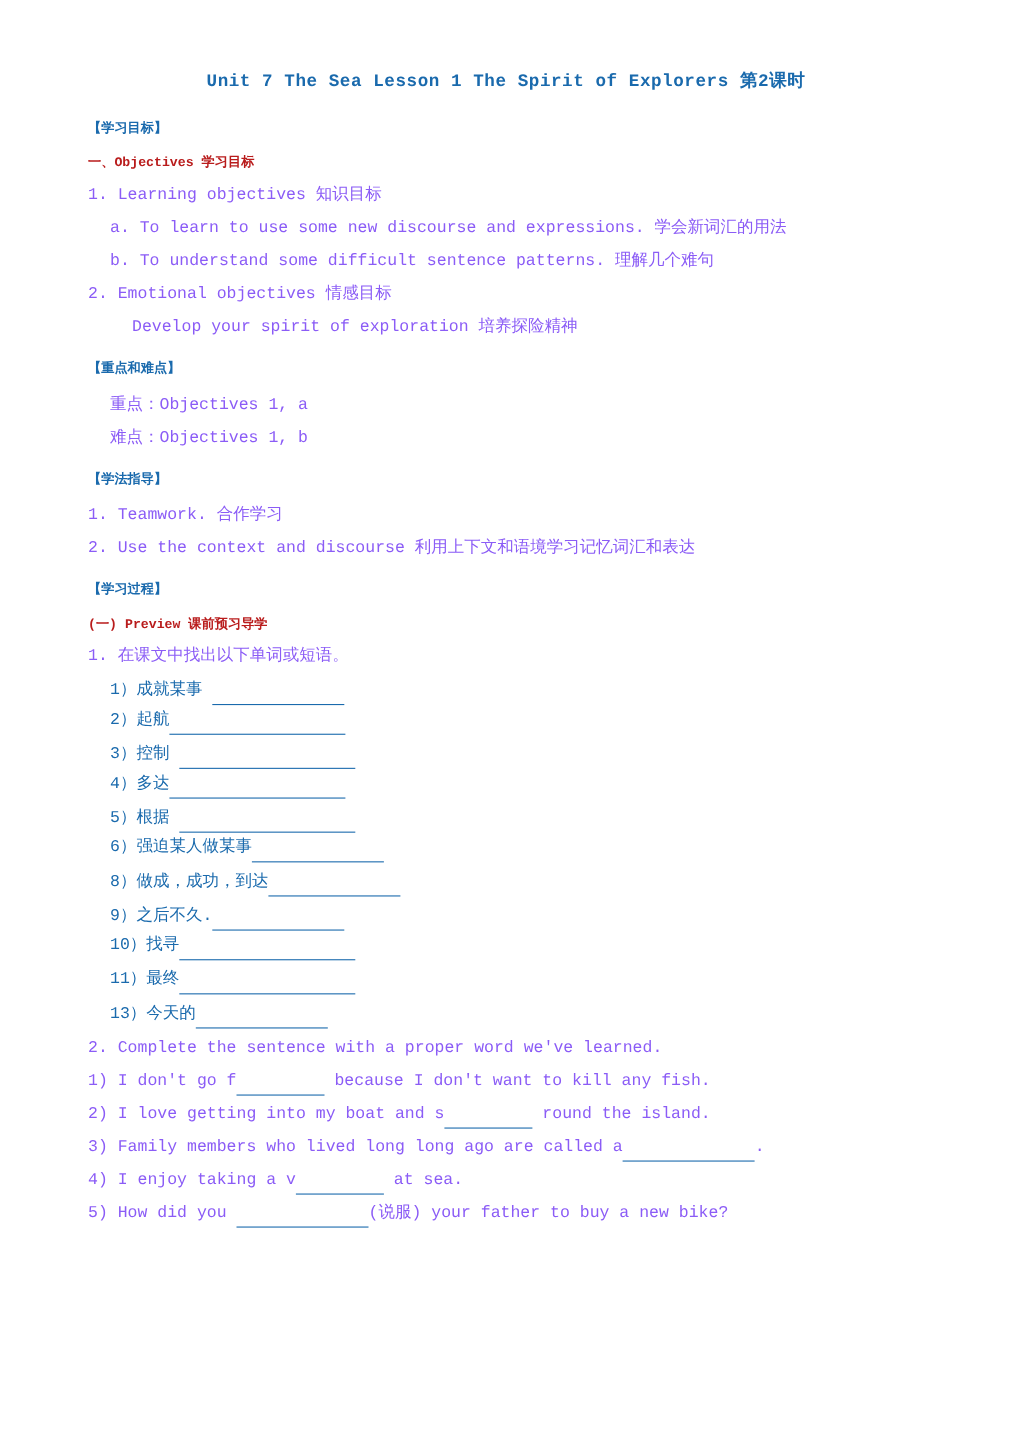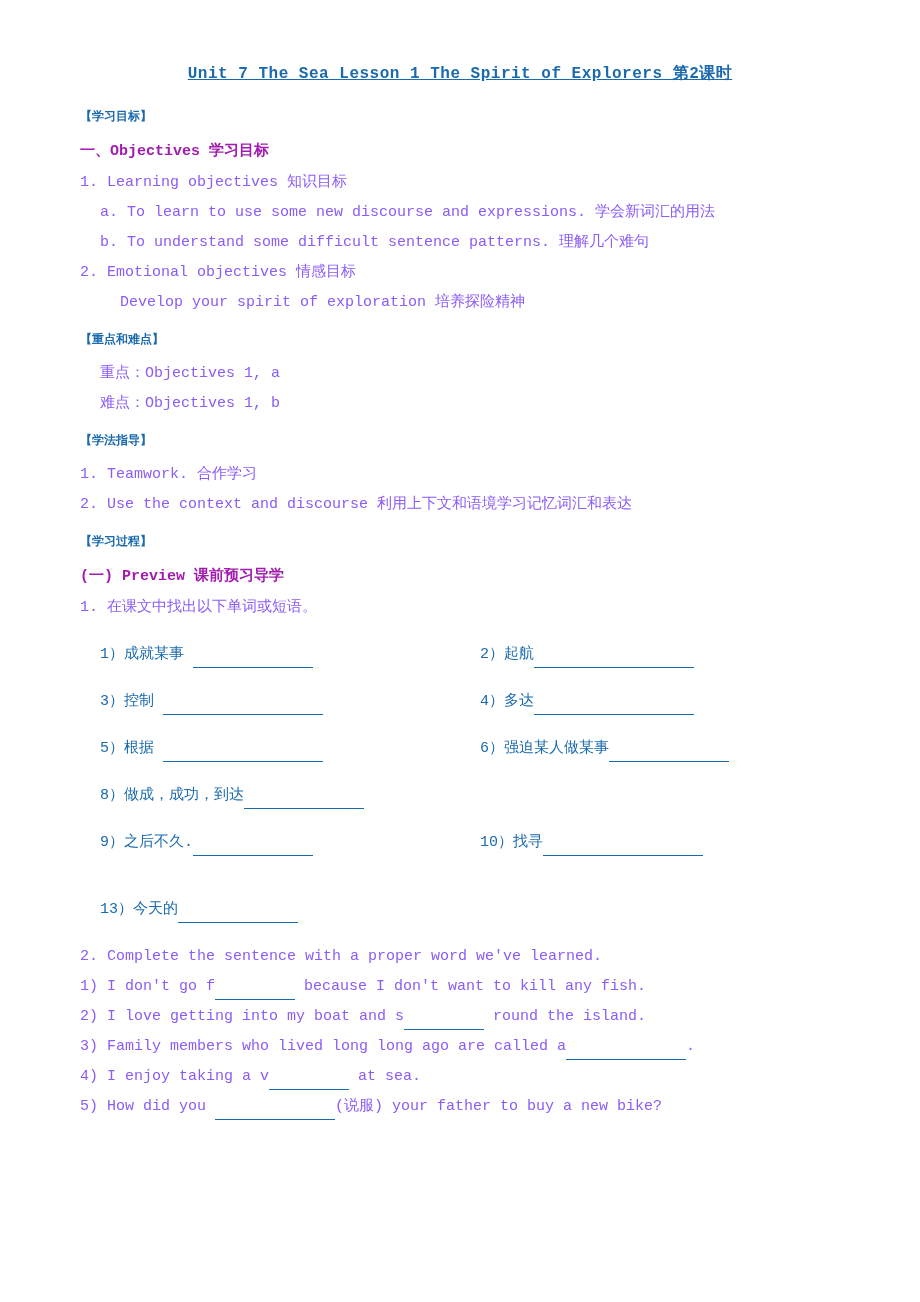--- a/index.html
+++ b/index.html
@@ -17,33 +17,32 @@
       width: 920px;
       min-height: 1302px;
     }
     .title {
       text-align: center;
       font-weight: bold;
       font-size: 16px;
       color: #1a6aad;
       margin-bottom: 18px;
       letter-spacing: 0.5px;
-      text-decoration: underline;
     }
     .section-header {
       font-weight: bold;
       font-size: 12px;
       color: #1a6aad;
       margin-top: 14px;
       margin-bottom: 8px;
     }
     .sub-header {
       font-weight: bold;
-      font-size: 15px;
-      color: #a21caf;
+      font-size: 12px;
+      color: #b91c1c;
       margin-top: 10px;
       margin-bottom: 4px;
     }
     .line {
       color: #8b5cf6;
       font-size: 15px;
       margin: 3px 0;
       padding-left: 0;
     }
     .line-indent {
@@ -68,22 +67,22 @@
     }
     .underline-blank-lg {
       display: inline-block;
       border-bottom: 1px solid #1a6aad;
       min-width: 160px;
       height: 16px;
       vertical-align: bottom;
     }
     .grid-row {
       display: flex;
-      flex-direction: row;
-      margin: 20px 0;
+      flex-direction: column;
+      margin: 4px 0;
     }
     .grid-cell {
       flex: 1;
       padding-left: 20px;
     }
     .bracket {
       color: #1a6aad;
       font-weight: bold;
     }
   </style>
@@ -148,20 +147,23 @@
 </div>
 <div class="grid-row">
   <div class="grid-cell">
     <span> 9）之后不久.</span><span class="underline-blank"></span>
   </div>
   <div class="grid-cell">
     <span>10）找寻</span><span class="underline-blank-lg"></span>
   </div>
 </div>
 <div class="grid-row">
+  <div class="grid-cell">
+    <span> 11）最终</span><span class="underline-blank-lg"></span>
+  </div>
 </div>
 <div class="grid-row">
   <div class="grid-cell">
     <span> 13）今天的</span><span class="underline-blank"></span>
   </div>
   <div class="grid-cell"></div>
 </div>
 
 <div class="line" style="margin-top:3px;">2. Complete the sentence with a proper word we've learned.</div>
 

